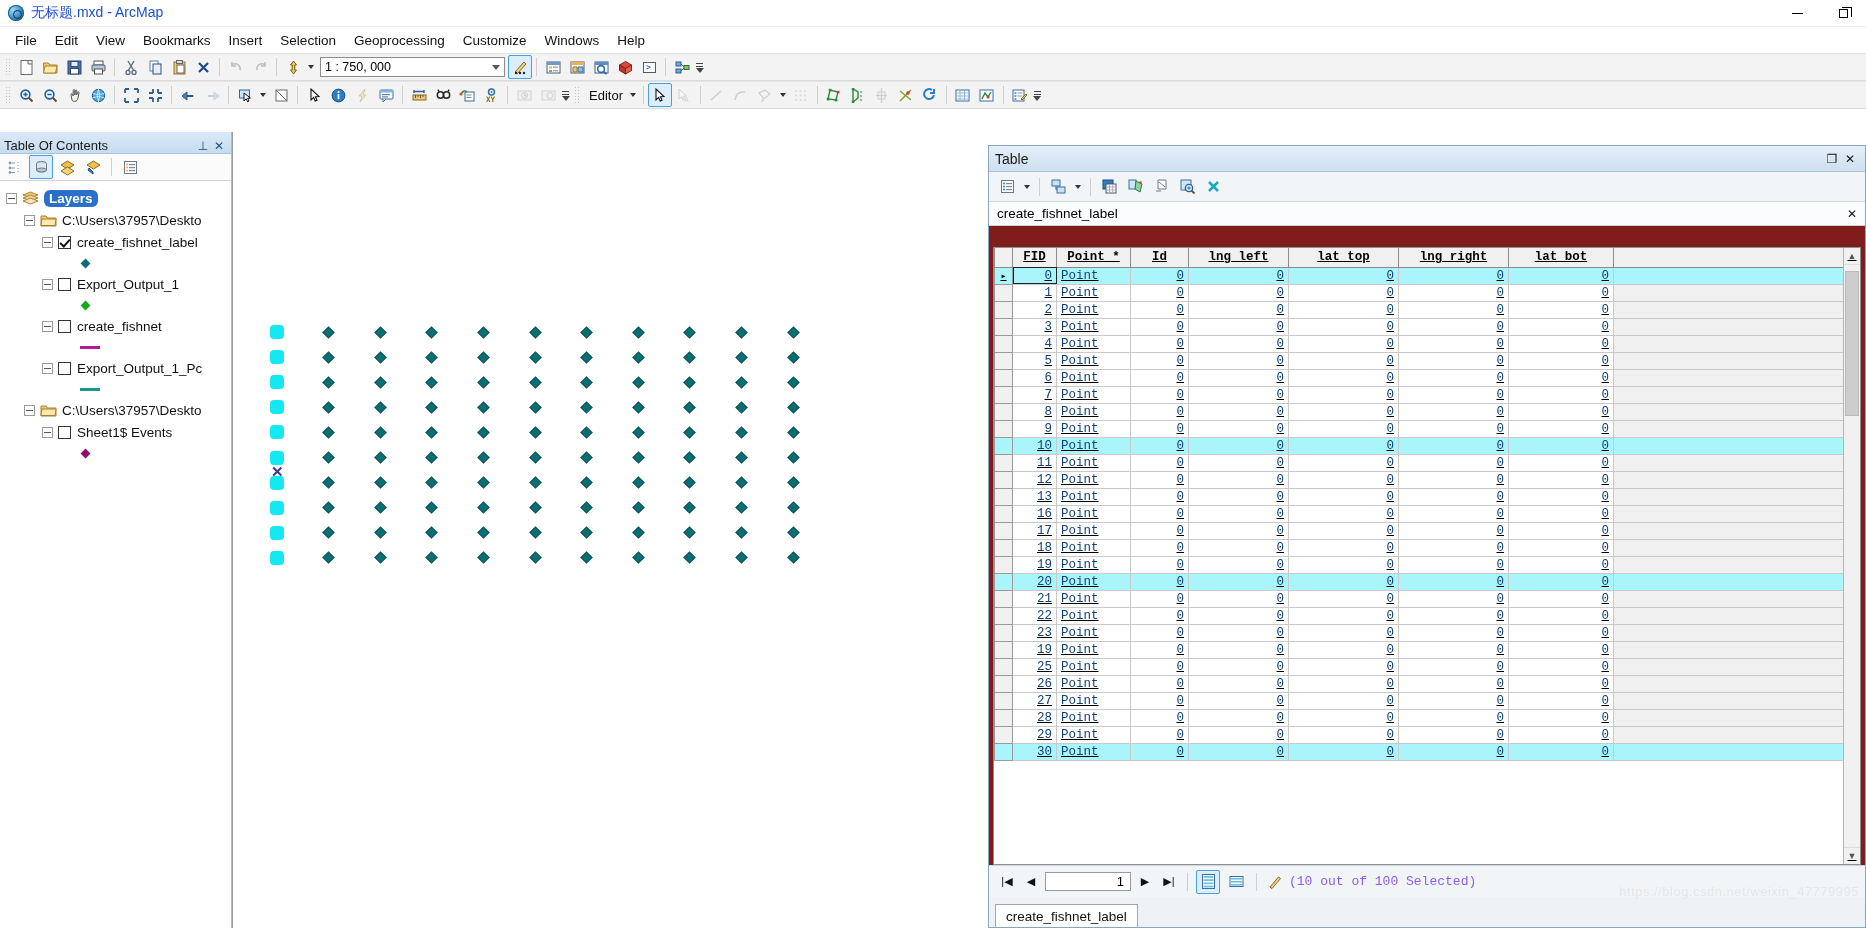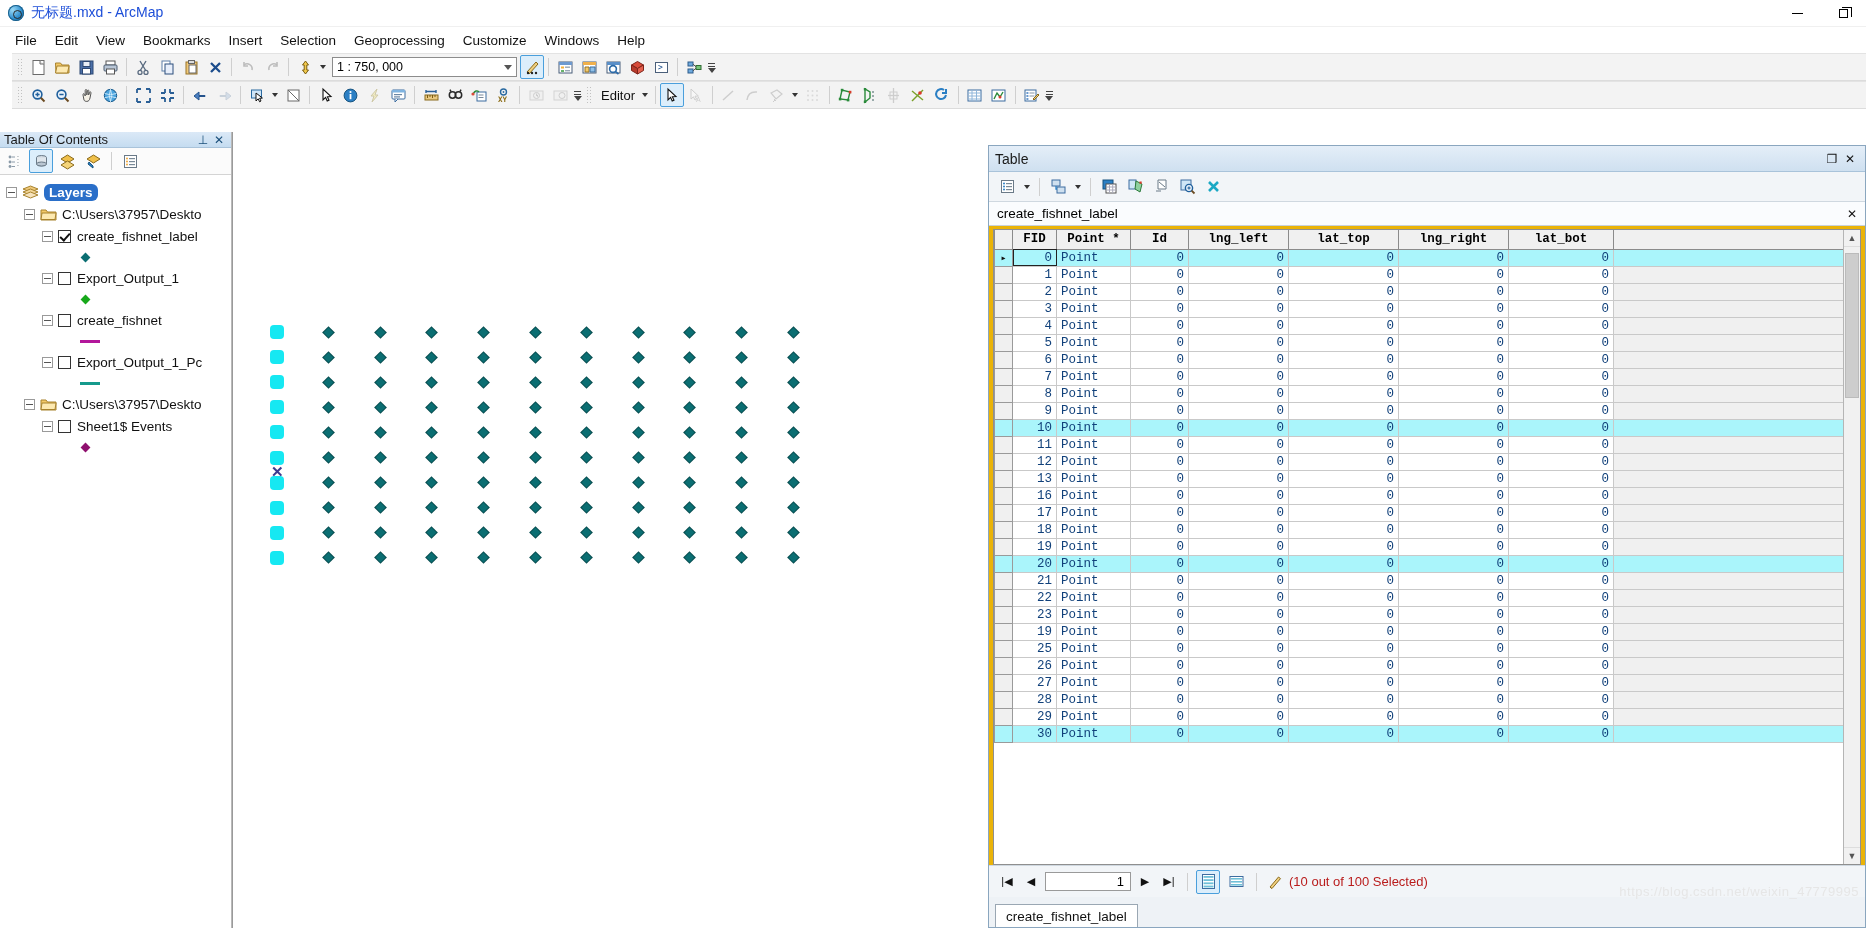--- a/index.html
+++ b/index.html
@@ -35,21 +35,21 @@
   .win-btn .min{ width:11px;height:1px;background:#000; display:block; }
   .win-btn .restore{ width:9px;height:9px;border:1px solid #000; position:relative;}
   .win-btn .restore:after{content:"";position:absolute;width:9px;height:9px;border:1px solid #000;border-bottom:none;border-left:none;left:2px;top:-3px;}
 
   
   .menubar{ height:26px; display:flex; align-items:center; padding-left:6px; background:#ffffff;}
   .menu-item{ padding:3px 9px; font-size:13.5px; color:#111; cursor:default;}
 
   
   .toolbar{ height:28px; display:flex; align-items:center; background:#f3f3f3;
-            border-top:1px solid #e3e3e3; border-bottom:1px solid #dcdcdc; padding-left:2px;margin-left:12px;}
+            border-top:1px solid #e3e3e3; border-bottom:1px solid #dcdcdc; padding-left:2px;}
   .grip{ width:6px;height:18px; margin:0 3px;
          background-image:radial-gradient(#bbb 1px, transparent 1px);
          background-size:3px 3px; opacity:.9; flex:none;}
   .tb-sep{ width:1px;height:18px;background:#cfcfcf;margin:0 4px; flex:none;}
   .tbtn{ width:24px;height:24px; display:flex;align-items:center;justify-content:center;
          border:1px solid transparent; border-radius:2px; flex:none; position:relative;}
   .tbtn.active{ border:1px solid #4a9fdc; background:#dceefb;}
   .tbtn.dis{ opacity:.35; }
   .tbtn svg{ display:block; }
   .caret{ width:0;height:0;border-left:3.5px solid transparent;border-right:3.5px solid transparent;
@@ -63,21 +63,21 @@
   .overflow{ width:11px; display:flex;flex-direction:column;align-items:center;justify-content:center;
              height:24px; flex:none;}
   .overflow i{ display:block;width:7px;height:1px;background:#444;margin:1px 0;}
   .overflow b{ display:block;width:0;height:0;border-left:4px solid transparent;border-right:4px solid transparent;border-top:5px solid #444;}
 
   
   .body-wrap{ position:absolute; top:132px; left:0; right:0; bottom:0; display:flex; background:#ffffff;}
 
   
   .toc{ width:232px; flex:none; display:flex; flex-direction:column; border-right:1px solid #b9b9b9; background:#fff;}
-  .toc-title{ height:16px; background:linear-gradient(#dbe9f7,#c5dcf0); display:flex; align-items:flex-end;
+  .toc-title{ height:22px; background:linear-gradient(#dbe9f7,#c5dcf0); display:flex; align-items:flex-end;
               padding:0 4px; font-size:13px; color:#1a1a1a; border-bottom:1px solid #a9c3da;}
   .toc-title .t{ flex:1; }
   .toc-title .pin, .toc-title .x{ width:16px;text-align:center;color:#1a4f7a;font-size:12px;cursor:default;}
   .toc-tools{ height:27px; display:flex; align-items:center; gap:2px; padding:0 3px;
               border-bottom:1px solid #d4d4d4; background:#fbfbfb;}
   .toc-tree{ flex:1; padding:6px 0 0 4px; overflow:hidden; font-size:13.5px; color:#111;}
   .tnode{ display:flex; align-items:center; height:22px; white-space:nowrap; }
   .expander{ width:11px;height:11px;border:1px solid #9a9a9a;background:#fff;margin-right:5px;
              display:flex;align-items:center;justify-content:center;flex:none;color:#444;font-size:9px;line-height:1;}
   .expander:before{content:"";width:7px;height:1px;background:#555;}
@@ -109,21 +109,21 @@
   .tw-title{ height:26px; background:linear-gradient(#e4eef8,#cfe0f0); display:flex;align-items:center;
              padding:0 6px; font-size:14px; color:#1a1a1a; border-bottom:1px solid #a9c3da;}
   .tw-title .t{ flex:1;}
   .tw-title .btn{ width:18px;text-align:center;font-size:12px;color:#111;cursor:default;}
   .tw-toolbar{ height:30px; display:flex;align-items:center; gap:2px; padding:0 6px;
                background:#f2f5f8; border-bottom:1px solid #cfd8e0;}
   .tw-tabhdr{ height:24px; display:flex;align-items:center; padding:0 8px; background:#fafcfe;
               border-bottom:1px solid #c7d2dc; font-size:13.5px;}
   .tw-tabhdr .nm{ flex:1;}
   .tw-tabhdr .x{ color:#111; font-size:12px;}
-  .grid-area{ flex:1; display:flex; background:#eab308; padding:3px 4px 0 4px; min-height:0;}
+  .grid-area{ flex:1; display:flex; background:#7f1d1d; padding:21px 4px 0 4px; min-height:0;text-decoration:underline;}
   .grid-box{ flex:1; display:flex; border:1px solid #8f8f8f; background:#fff; min-height:0; overflow:hidden;}
   .grid-scroll{ flex:1; overflow:hidden; }
   table.attr{ border-collapse:collapse; font-family:"Liberation Mono", monospace; font-size:12.5px; width:100%;}
   table.attr th{ background:#f0f0f0; border:1px solid #8b8b8b; border-top:none; height:19px;
                  font-weight:bold; font-family:"Liberation Mono", monospace; font-size:12.5px; padding:0 4px;}
   table.attr td{ border:1px solid #c9c9c9; height:17px; padding:0 4px; background:#fff; color:#10407a;}
   table.attr td.rowsel-col{ width:18px; background:#f0f0f0; border:1px solid #9a9a9a; padding:0; text-align:center;}
   table.attr th.rowsel-col{ width:18px; background:#f0f0f0;}
   table.attr td.fid{ text-align:right; width:44px;}
   table.attr td.shape{ text-align:left; width:74px;}
@@ -134,21 +134,21 @@
   .vscroll{ width:17px; background:#f1f1f1; border-left:1px solid #b5b5b5; display:flex; flex-direction:column; flex:none;}
   .vs-btn{ height:17px; display:flex;align-items:center;justify-content:center; background:#f1f1f1;
            border-bottom:1px solid #ddd; color:#555; font-size:9px;}
   .vs-track{ flex:1; position:relative; background:#f1f1f1;}
   .vs-thumb{ position:absolute; left:1px; right:1px; top:6px; height:145px; background:#cdcdcd; border:1px solid #bbb;}
   .tw-status{ height:32px; display:flex; align-items:center; gap:4px; padding:0 8px; background:#f2f5f8;
               border-top:1px solid #cfd8e0; font-size:13px;}
   .nav-btn{ width:20px;height:20px; display:flex;align-items:center;justify-content:center; color:#111; font-size:11px;}
   .rec-input{ width:86px;height:19px;border:1px solid #9a9a9a;background:#fff;text-align:right;
               padding:0 6px; font-size:13px; display:flex;align-items:center;justify-content:flex-end;}
-  .sel-text{ color:#b91c1c; }
+  .sel-text{ color:#8b5cf6;font-family:Liberation Mono, monospace; }
   .tw-tabs{ height:30px; display:flex; align-items:flex-end; padding:0 6px; background:#eef2f6;}
   .tab-chip{ height:23px; background:#fff; border:1px solid #9aa7b3; border-bottom:none;
              display:flex;align-items:center; padding:0 10px; font-size:13.5px; color:#111;}
   .watermark{ position:absolute; right:6px; bottom:28px; font-size:13px; color:#e6e6e6;
               letter-spacing:.5px; user-select:none;}
 </style>
 </head>
 <body>
 
 <div class="titlebar">

